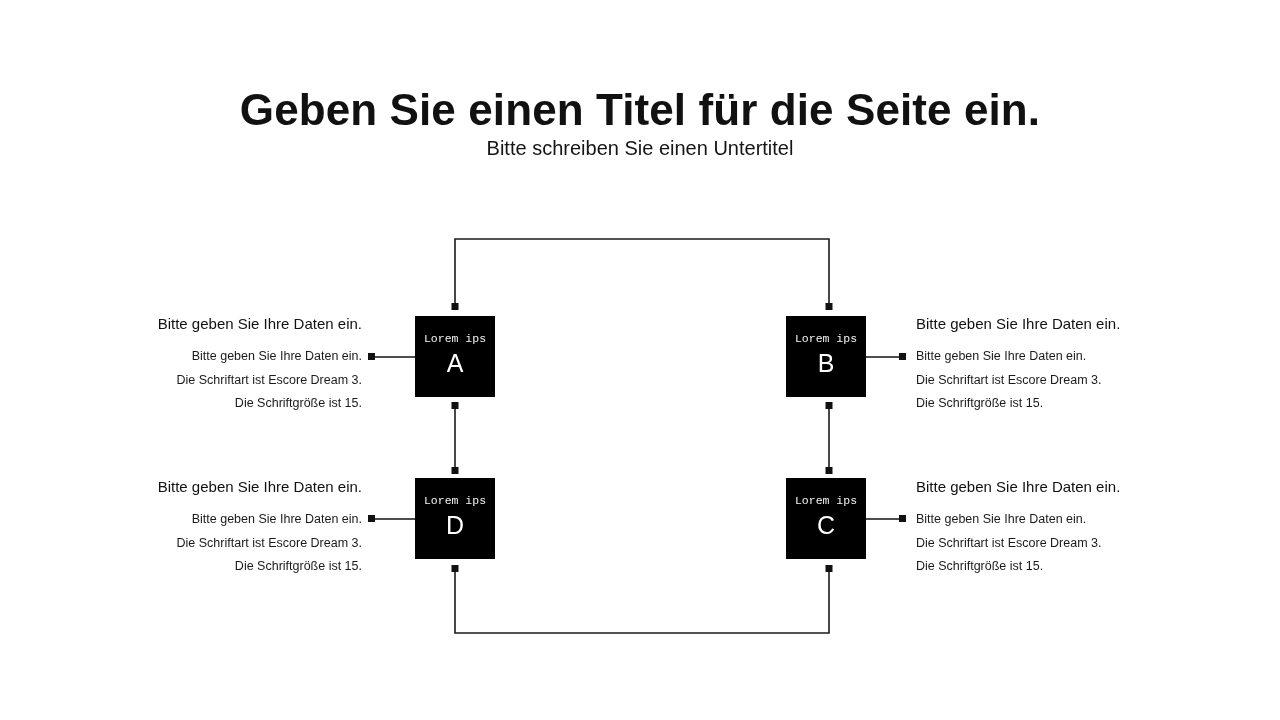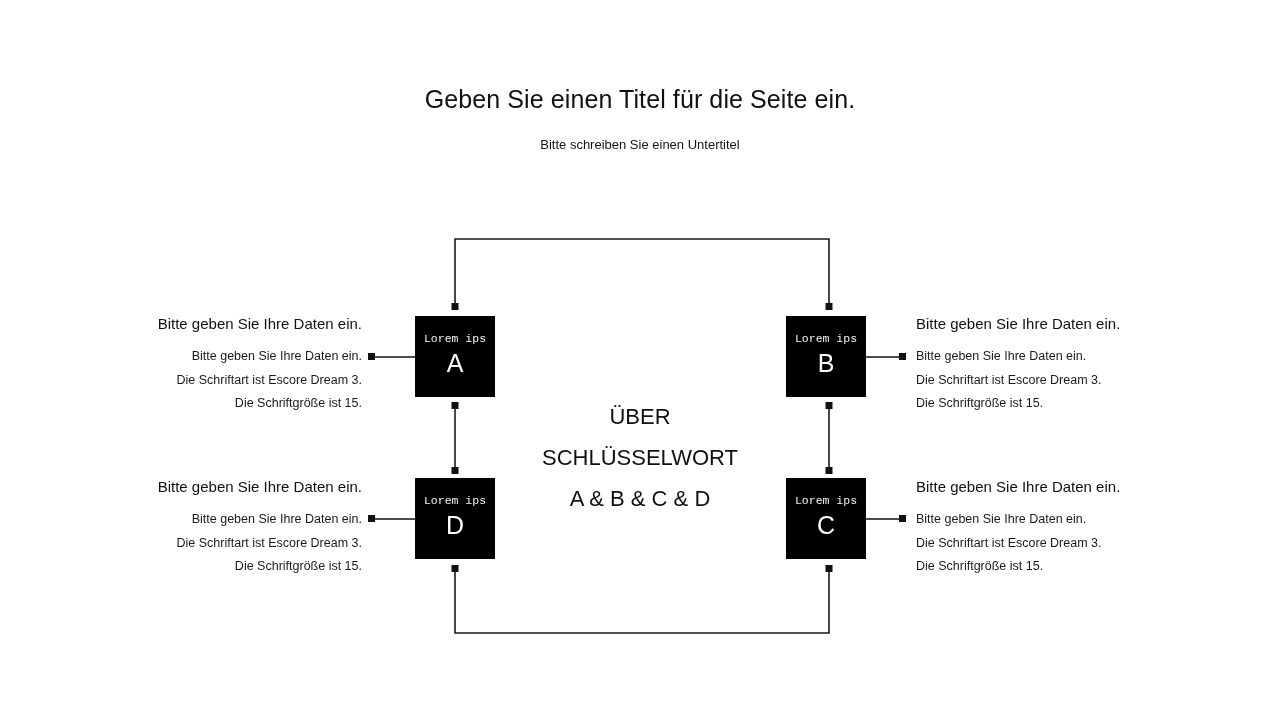--- a/index.html
+++ b/index.html
@@ -21,33 +21,33 @@
     background: #ffffff;
   }
 
   
   #title {
     position: absolute;
     left: 0;
     top: 85px;
     width: 1280px;
     text-align: center;
-    font-size: 25px;
-    font-weight: 400;
+    font-size: 44px;
+    font-weight: 700;
     letter-spacing: 0.1px;
     color: #111111;
     white-space: nowrap;
   }
   #subtitle {
     position: absolute;
     left: 0;
     top: 137px;
     width: 1280px;
     text-align: center;
-    font-size: 13px;
+    font-size: 20px;
     font-weight: 400;
     color: #151515;
     white-space: nowrap;
   }
 
   
   #center-keyword {
     position: absolute;
     left: 510px;
     top: 396px;
@@ -202,25 +202,20 @@
   <div class="node" id="node-c">
     <div class="node-caption">Lorem ips</div>
     <div class="node-letter">C</div>
   </div>
 
   <div class="node" id="node-d">
     <div class="node-caption">Lorem ips</div>
     <div class="node-letter">D</div>
   </div>
 
-  <div id="center-keyword">
-    <div>ÜBER</div>
-    <div>SCHLÜSSELWORT</div>
-    <div>A &amp; B &amp; C &amp; D</div>
-  </div>
 
   <div class="textblock tb-left" id="text-a">
     <div class="tb-head">Bitte geben Sie Ihre Daten ein.</div>
     <div class="tb-lines">
       <div class="tb-line">Bitte geben Sie Ihre Daten ein.</div>
       <div class="tb-line">Die Schriftart ist Escore Dream 3.</div>
       <div class="tb-line">Die Schriftgröße ist 15.</div>
     </div>
   </div>
 

